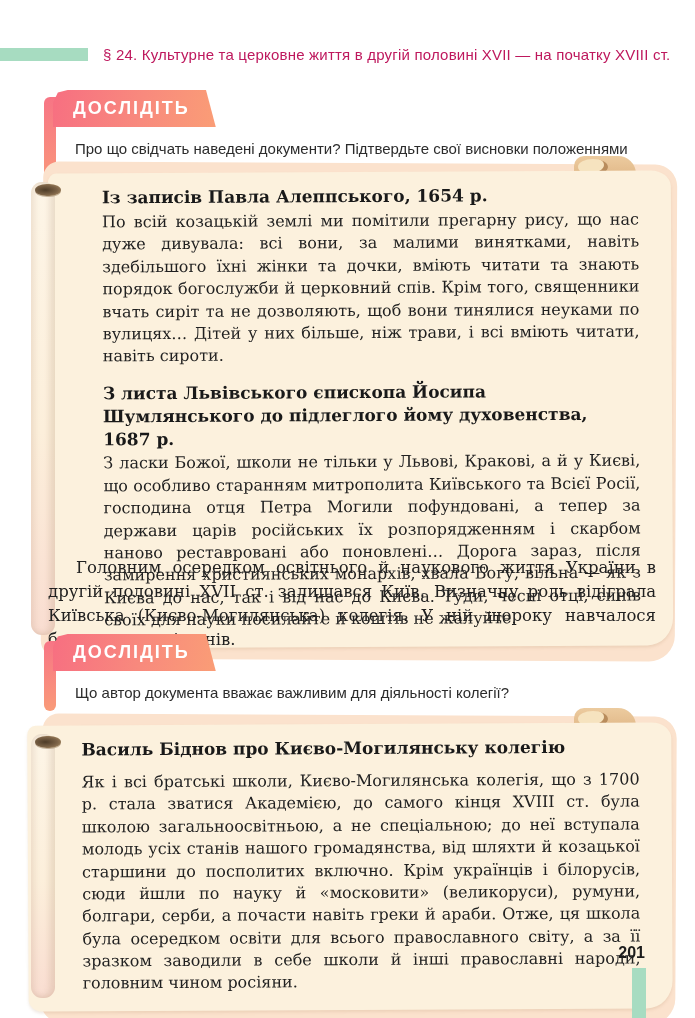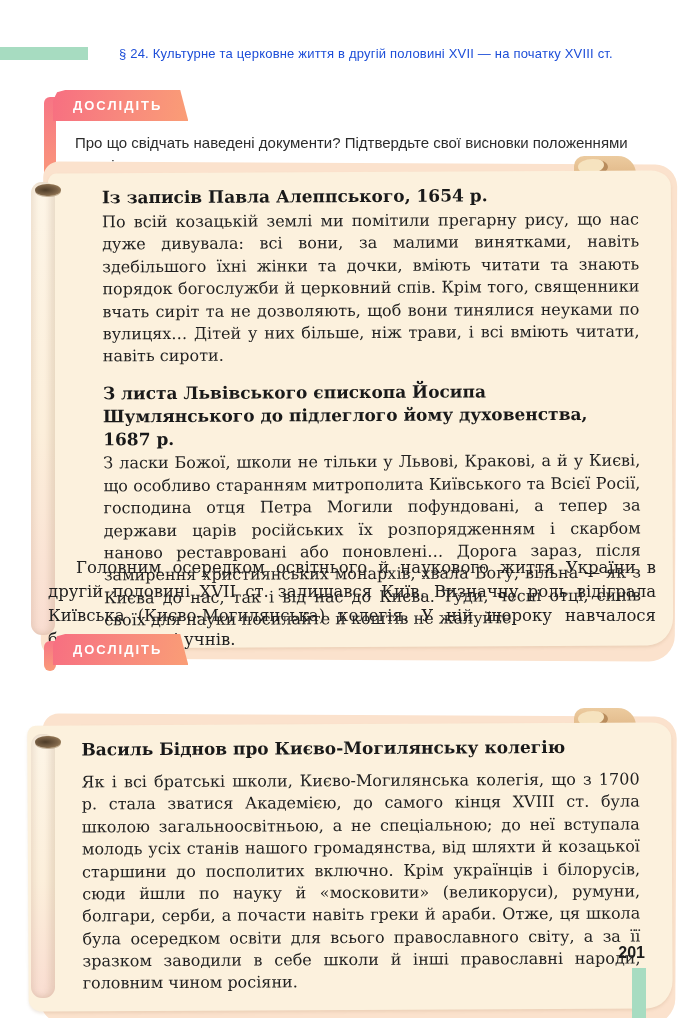--- a/index.html
+++ b/index.html
@@ -17,44 +17,44 @@
   .header-row {
     position: absolute; top: 46px; left: 0; right: 0;
     display: flex; align-items: center;
   }
   .header-bar {
     width: 88px; height: 13px;
     background: #a7dcc1;
     flex: 0 0 auto;
   }
   .header-title {
-    margin-left: 31px;
-    font-size: 13px;
-    color: #1d4ed8;
+    margin-left: 15px;
+    font-size: 15px;
+    color: #be185d;
     letter-spacing: 0.2px;
   }
 
   
   .explore { position: absolute; left: 44px; width: 606px; }
   .explore-1 { top: 90px; }
   .explore-2 { top: 634px; }
   .explore-stripe {
     position: absolute; left: 0; top: 7px; bottom: -6px;
     width: 12px;
     background: linear-gradient(180deg, #f77585 0%, #f98f7d 70%, #f99b78 100%);
     border-radius: 7px 0 7px 7px;
   }
   .explore-badge {
     position: relative;
     display: inline-block;
     margin-left: 9px;
     padding: 8px 26px 8px 20px;
     background: linear-gradient(100deg, #f76f81 0%, #f88a7d 55%, #fa9d76 100%);
     color: #ffffff;
-    font-size: 13px;
+    font-size: 18px;
     font-weight: bold;
     letter-spacing: 2px;
     clip-path: polygon(0 100%, 0 34%, 3% 7%, 9% 0, 94% 0, 100% 100%);
   }
   .explore-question {
     margin: 11px 0 0 31px;
     font-size: 15px;
     line-height: 1.5;
     color: #2c2c2c;
     max-width: 572px;
@@ -185,20 +185,21 @@
     </div>
     <div class="scroll-roll-left"></div>
     <div class="scroll-roll-cap"></div>
   </div>
 
   <div class="main-paragraph">Головним осередком освітнього й наукового життя України в другій половині XVII ст. залишався Київ. Визначну роль відіграла Київська (Києво-Могилянська) колегія. У ній щороку навчалося близько тисячі учнів.</div>
 
   <div class="explore explore-2">
     <div class="explore-stripe"></div>
     <div class="explore-badge">ДОСЛІДІТЬ</div>
+    <div class="explore-question">Що автор документа вважає важливим для діяльності колегії?</div>
   </div>
 
   <div class="scroll scroll-2">
     <div class="scroll-backing"></div>
     <div class="scroll-roll-corner"></div>
     <div class="scroll-paper">
       <div class="doc-block">
         <div class="doc-title">Василь Біднов про Києво-Могилянську колегію</div>
         <div class="doc-body">Як і всі братські школи, Києво-Могилянська колегія, що з 1700 р. стала зватися Академією, до самого кінця XVIII ст. була школою загальноосвітньою, а не спеціальною; до неї вступала молодь усіх станів нашого громадянства, від шляхти й козацької старшини до посполитих включно. Крім українців і білорусів, сюди йшли по науку й «московити» (великоруси), румуни, болгари, серби, а почасти навіть греки й араби. Отже, ця школа була осередком освіти для всього православного світу, а за її зразком заводили в себе школи й інші православні народи, головним чином росіяни.</div>
       </div>

